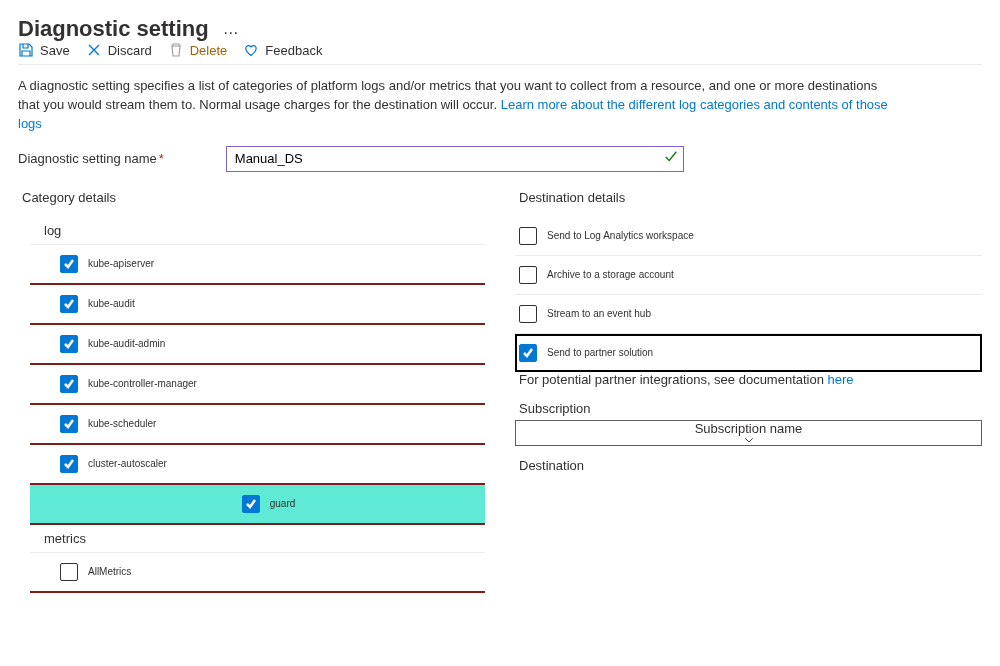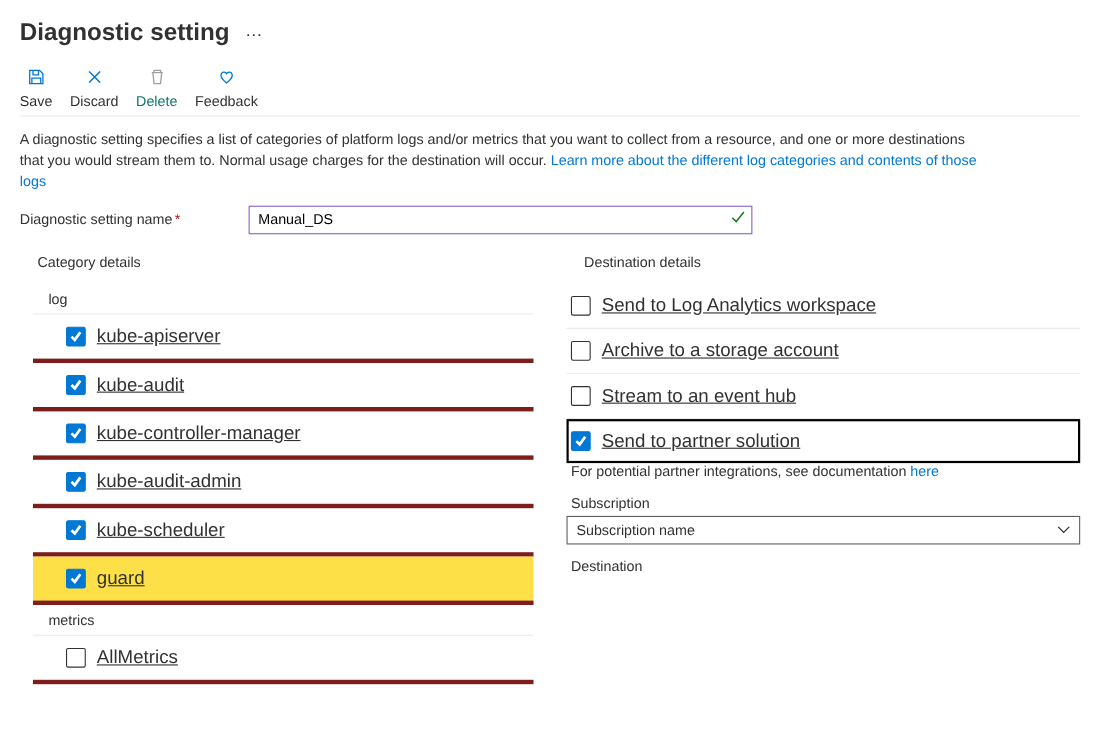--- a/index.html
+++ b/index.html
@@ -4,51 +4,51 @@
 <style>
   * { box-sizing: border-box; }
   body {
     margin: 0;
     padding: 16px 18px;
     font-family: "Segoe UI", -apple-system, BlinkMacSystemFont, sans-serif;
     font-size: 13px;
     color: #323130;
     background: #fff;
   }
-  .header { display:flex; align-items:center; margin-bottom:20px;}
+  .header { display:flex; align-items:center; }
   .title { font-size:22px; font-weight:600; margin:0 8px 0 0;}
   .more { color:#323130; font-size:16px; padding:0 6px; cursor:pointer;}
   .toolbar { display:flex; align-items:center; gap:16px; border-bottom:1px solid #edebe9; padding-bottom:6px; margin-bottom:12px;}
-  .tbtn { display:flex; align-items:center; gap:6px; color:#323130; cursor:pointer; font-size:13px;flex-direction:column;}
-  .tbtn.disabled { color:#0f766e; cursor:default;}
+  .tbtn { display:flex; align-items:center; gap:6px; color:#323130; cursor:pointer; font-size:13px;}
+  .tbtn.disabled { color:#a16207; cursor:default;}
   .tbtn svg { width:16px; height:16px; }
   .desc { margin:0 0 12px 0; line-height:1.45; max-width:880px;}
   .link { color:#0078d4; text-decoration:none; cursor:pointer;}
   .row-name { display:flex; align-items:center; gap:20px; margin-bottom:18px;}
   .label-req { font-size:13px;}
   .req-star { color:#a4262c; margin-left:2px;}
   .name-input-wrap { position:relative; flex:0 0 500px;padding-left:42px;}
   .name-input { width:100%; height:26px; border:1px solid #8661c5; padding:3px 28px 3px 8px; font-size:13px; outline:none;}
   .name-check { position:absolute; right:6px; top:4px; color:#107c10;}
   .columns { display:flex; gap:30px; align-items:flex-start;}
   .col { flex:1; min-width:0;}
-  .section-h { font-size:13px; margin:0 0 12px 16px;}
+  .section-h { font-size:13px; margin:0 0 12px 4px;}
   .group-h { font-size:13px; font-weight:400; padding:6px 8px 6px 14px; border-bottom:1px solid #edebe9;}
-  .cat-row { display:flex; align-items:center; gap:10px; padding:10px 8px 10px 30px; border-bottom:4px solid #7f1d1d;}
-  .cat-row.hover { background:#fde047;}
+  .cat-row { display:flex; align-items:center; gap:10px; padding:10px 8px 10px 30px; border-bottom:2px solid #7f1d1d;}
+  .cat-row.hover { background:#5eead4;justify-content:center;}
   .chk { width:18px; height:18px; border:1px solid #323130; border-radius:2px; display:flex; align-items:center; justify-content:center; cursor:pointer; flex-shrink:0;}
   .chk.checked { background:#0078d4; border-color:#0078d4;}
   .chk svg { width:12px; height:12px; stroke:#fff; stroke-width:2.5; fill:none;}
-  .cat-label { font-size:17px;text-decoration:underline;}
+  .cat-label { font-size:10px;}
   .dest-row { display:flex; align-items:center; gap:10px; padding:10px 8px 10px 4px; border-bottom:1px solid #edebe9;}
   .dest-row.hl { border:2px solid #000000; padding:8px 6px 8px 2px;}
   .partner-box { }
   .hint { font-size:13px; margin:0 0 14px 4px;}
   .sub-label { font-size:13px; margin:0 0 4px 4px;}
-  .select { display:flex; align-items:center; justify-content:space-between; height:26px; border:1px solid #605e5c; padding:0 8px; font-size:13px; cursor:pointer; margin-bottom:12px;}
+  .select { display:flex; align-items:center; justify-content:space-between; height:26px; border:1px solid #605e5c; padding:0 8px; font-size:13px; cursor:pointer; margin-bottom:12px;flex-direction:column;}
   .select.accent { border-color:#8661c5;}
   .select svg { width:12px; height:12px;}
   .group { padding-left:12px;}
 </style>
 </head>
 <body>
 
 <div class="header">
   <h1 class="title">Diagnostic setting</h1>
   <span class="more">…</span>
@@ -120,37 +120,45 @@
               </svg>
             </span>
             <span class="cat-label">kube-audit</span>
           </div>
           <div class="cat-row">
             <span class="chk checked">
               <svg viewBox="0 0 12 12">
                 <path d="M2 6l3 3 5-7"></path>
               </svg>
             </span>
+            <span class="cat-label">kube-audit-admin</span>
+          </div>
+          <div class="cat-row">
+            <span class="chk checked">
+              <svg viewBox="0 0 12 12">
+                <path d="M2 6l3 3 5-7"></path>
+              </svg>
+            </span>
             <span class="cat-label">kube-controller-manager</span>
           </div>
           <div class="cat-row">
             <span class="chk checked">
               <svg viewBox="0 0 12 12">
                 <path d="M2 6l3 3 5-7"></path>
               </svg>
             </span>
-            <span class="cat-label">kube-audit-admin</span>
-          </div>
-          <div class="cat-row">
-            <span class="chk checked">
-              <svg viewBox="0 0 12 12">
-                <path d="M2 6l3 3 5-7"></path>
-              </svg>
-            </span>
             <span class="cat-label">kube-scheduler</span>
+          </div>
+          <div class="cat-row">
+            <span class="chk checked">
+              <svg viewBox="0 0 12 12">
+                <path d="M2 6l3 3 5-7"></path>
+              </svg>
+            </span>
+            <span class="cat-label">cluster-autoscaler</span>
           </div>
           <div class="cat-row hover">
             <span class="chk checked">
               <svg viewBox="0 0 12 12">
                 <path d="M2 6l3 3 5-7"></path>
               </svg>
             </span>
             <span class="cat-label">guard</span>
           </div>
         </div>

